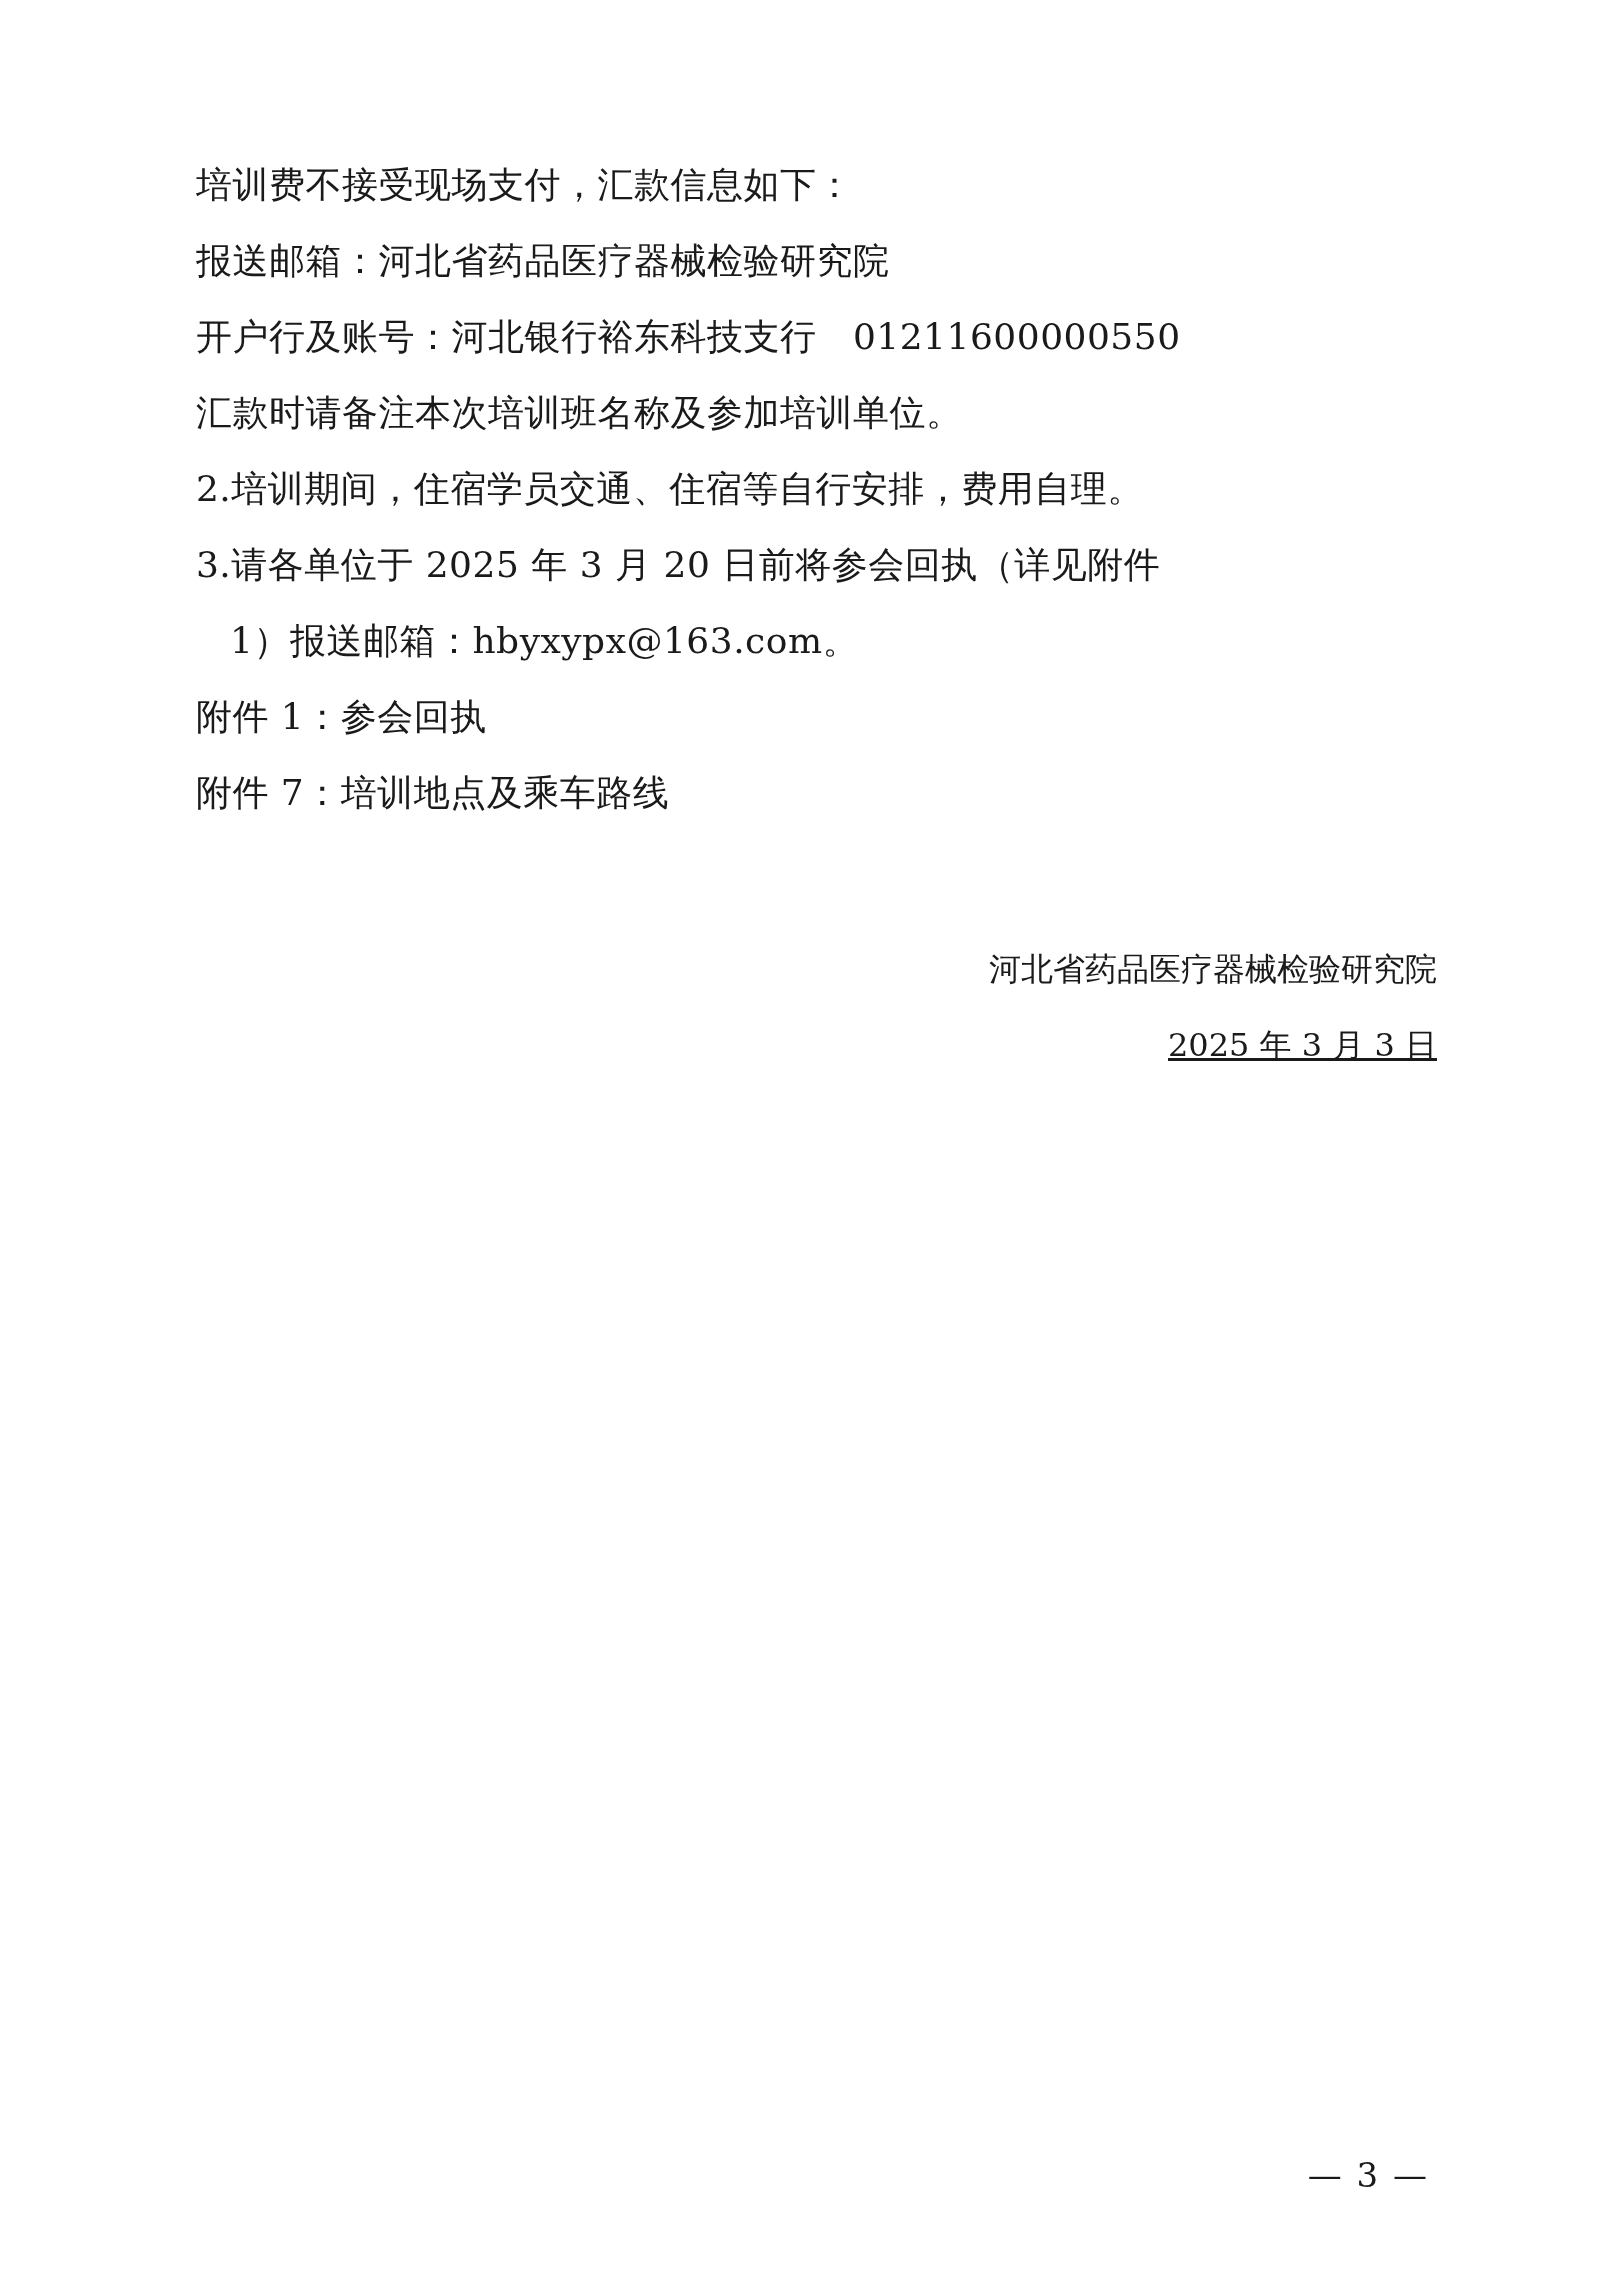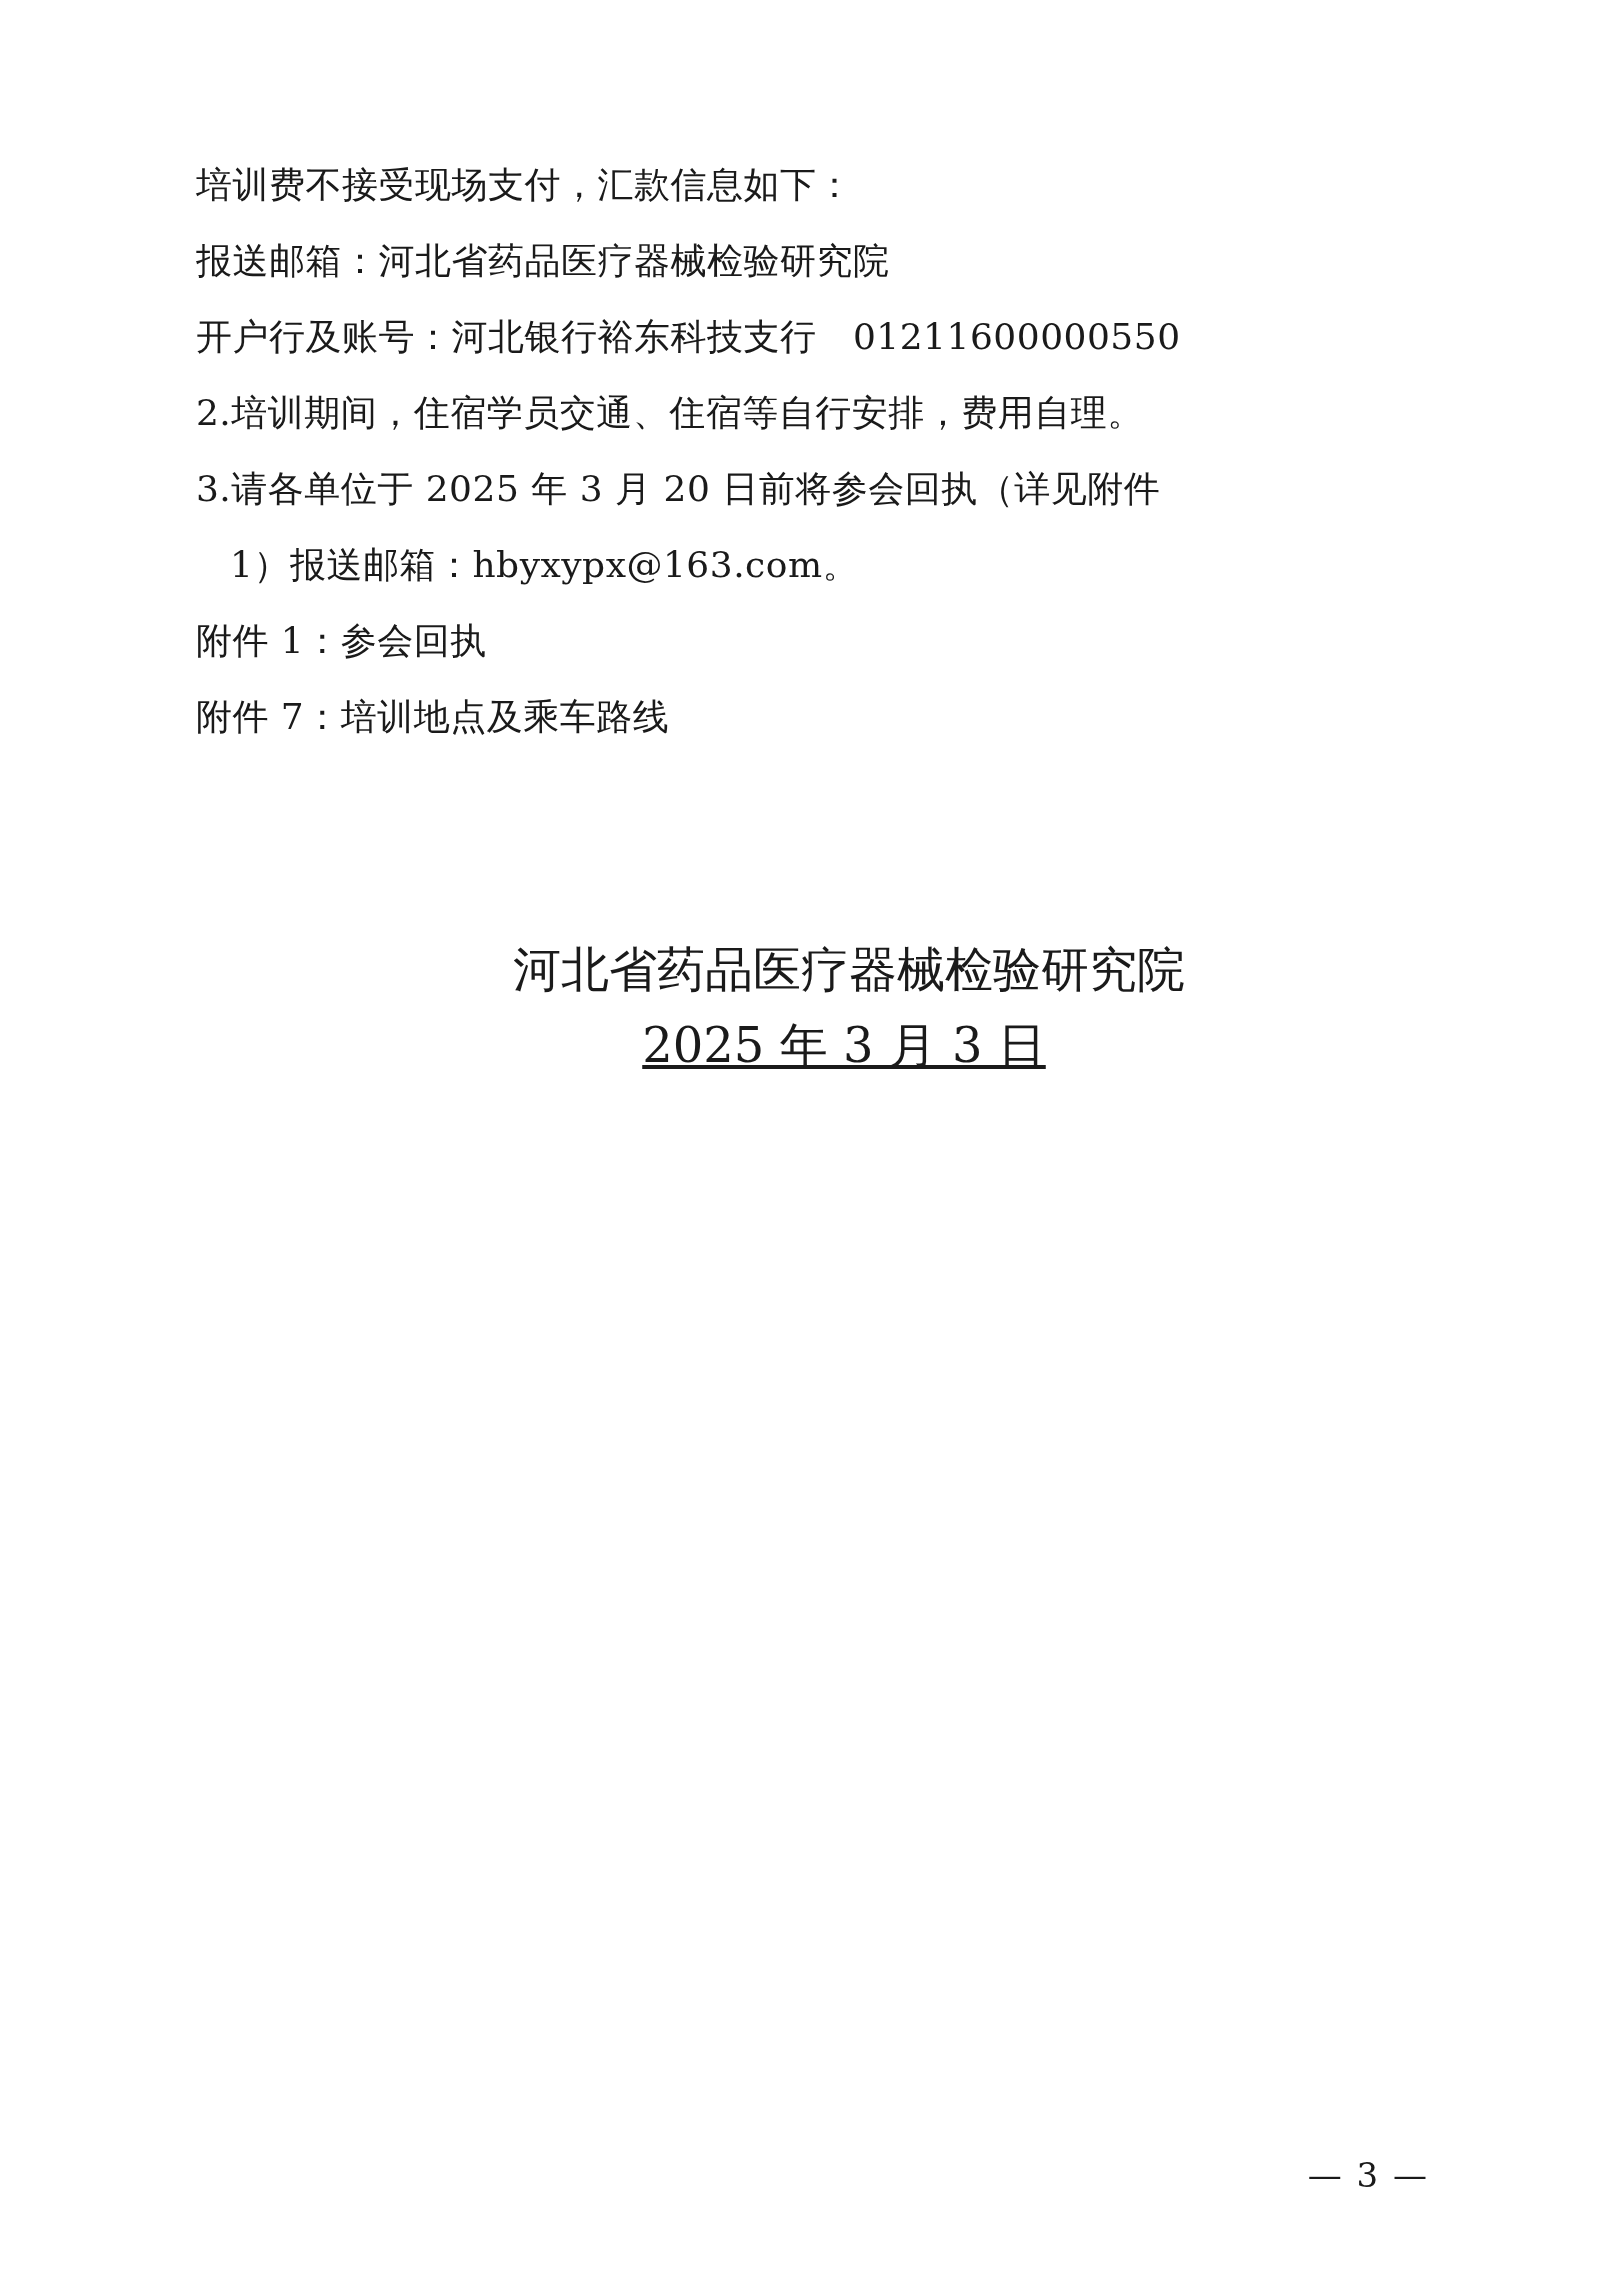--- a/index.html
+++ b/index.html
@@ -40,23 +40,24 @@
     margin-left: 38px;
   }
   .sig-block {
     position: absolute;
     left: 192px;
     top: 931px;
     width: 1245px;
     text-align: center;
   }
   .sig-line {
-    font-size: 48px;
+    font-size: 32px;
     line-height: 76px;
     white-space: pre;
+    text-align: right;
   }
   .sig-line.org {
     padding-left: 69px;
   }
   .sig-line.date {
     padding-left: 59px;
     text-decoration: underline;
   }
   .page-number {
     position: absolute;
@@ -69,20 +70,21 @@
 </style>
 </head>
 <body>
 
 <div class="page">
 
   <div class="doc-body">
     <div class="line indent1">培训费不接受现场支付，汇款信息如下：</div>
     <div class="line indent1">报送邮箱：河北省药品医疗器械检验研究院</div>
     <div class="line indent1">开户行及账号：河北银行裕东科技支行　01211600000550</div>
+    <div class="line indent1">汇款时请备注本次培训班名称及参加培训单位。</div>
     <div class="line indent1">2.培训期间，住宿学员交通、住宿等自行安排，费用自理。</div>
     <div class="line indent1">3.请各单位于 2025 年 3 月 20 日前将参会回执（详见附件</div>
     <div class="line noindent">1）报送邮箱：hbyxypx@163.com。</div>
     <div class="line indent1">附件 1：参会回执</div>
     <div class="line indent1">附件 7：培训地点及乘车路线</div>
   </div>
 
   <div class="sig-block">
     <div class="sig-line org">河北省药品医疗器械检验研究院</div>
     <div class="sig-line date">2025 年 3 月 3 日</div>

